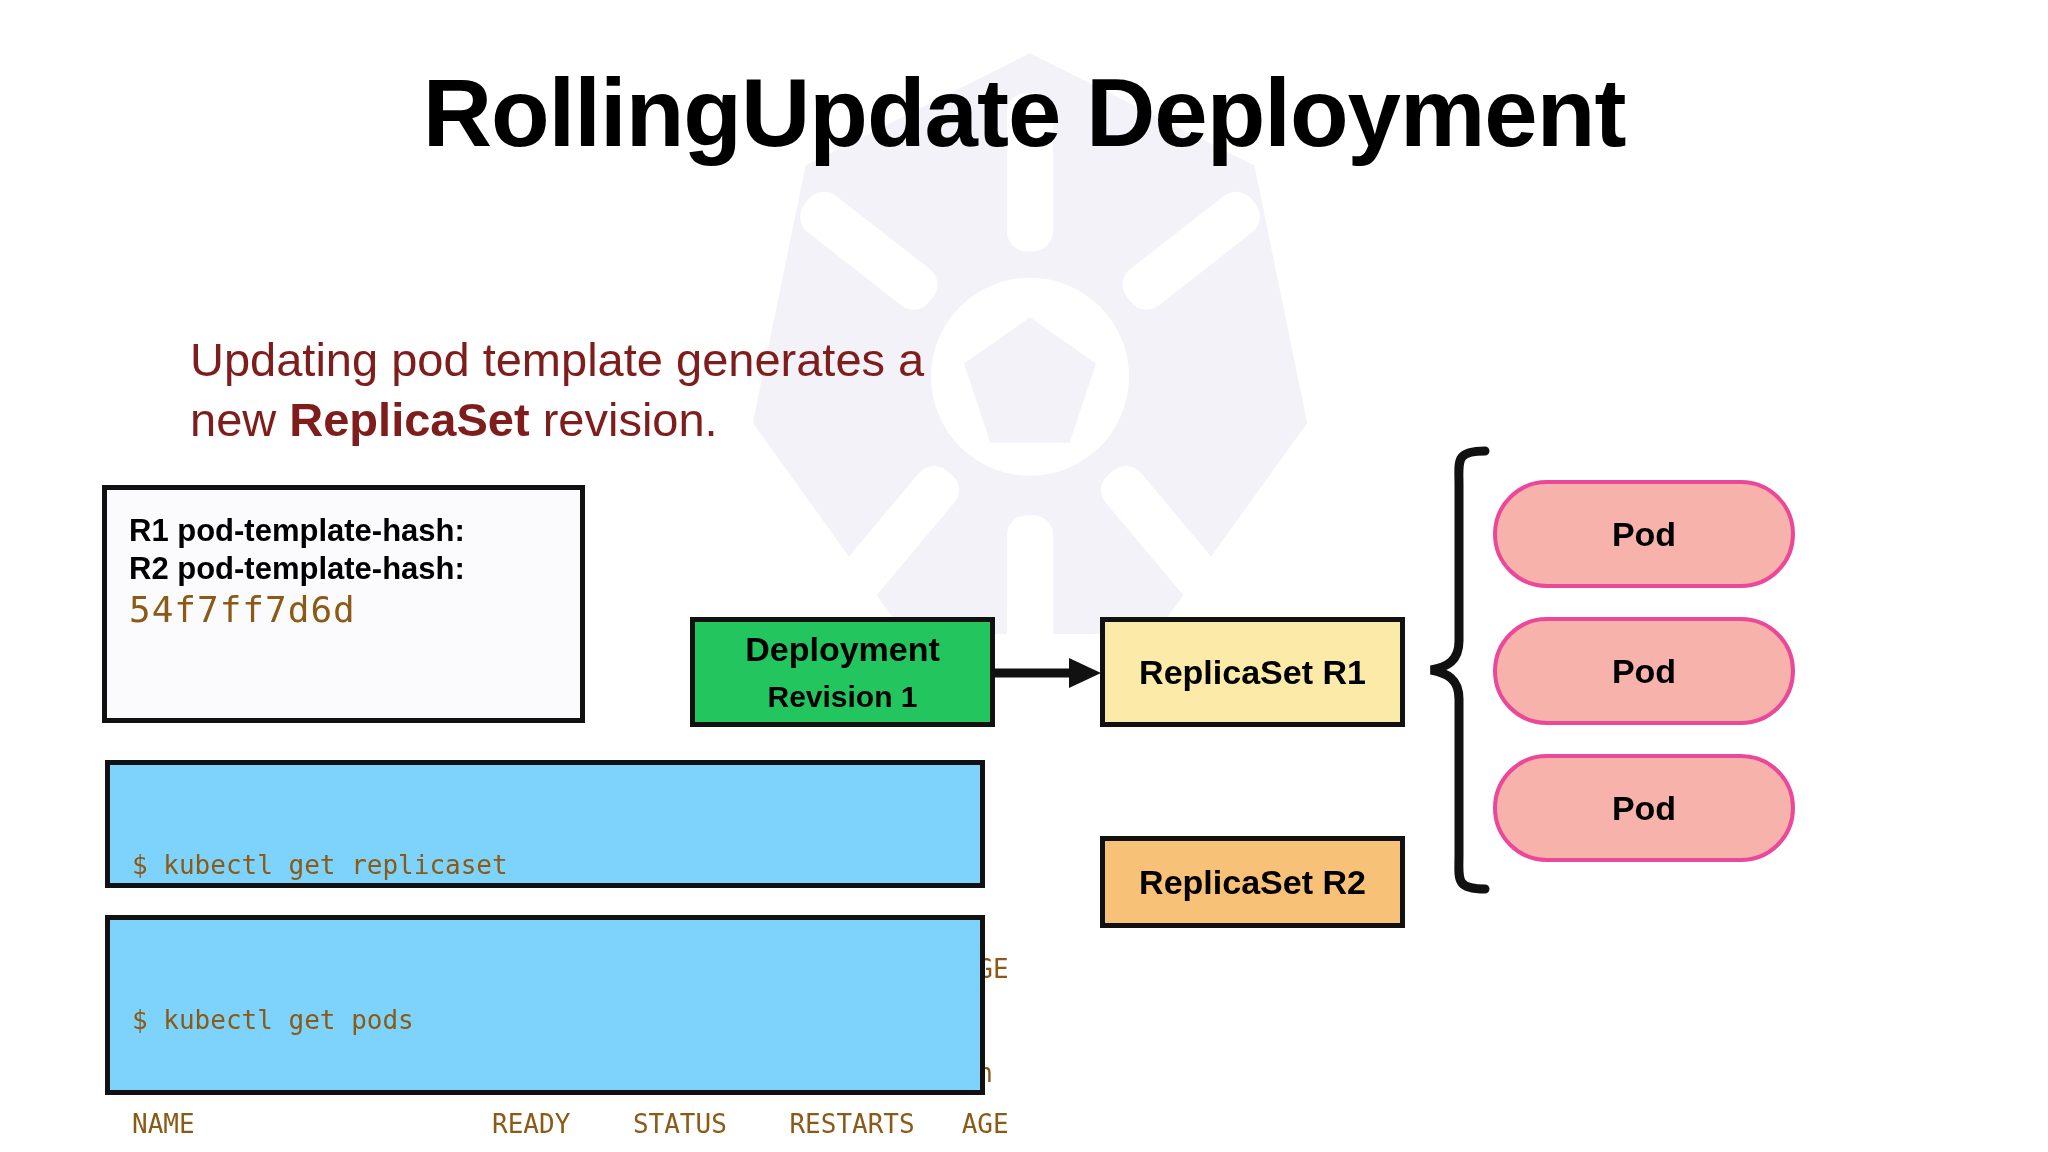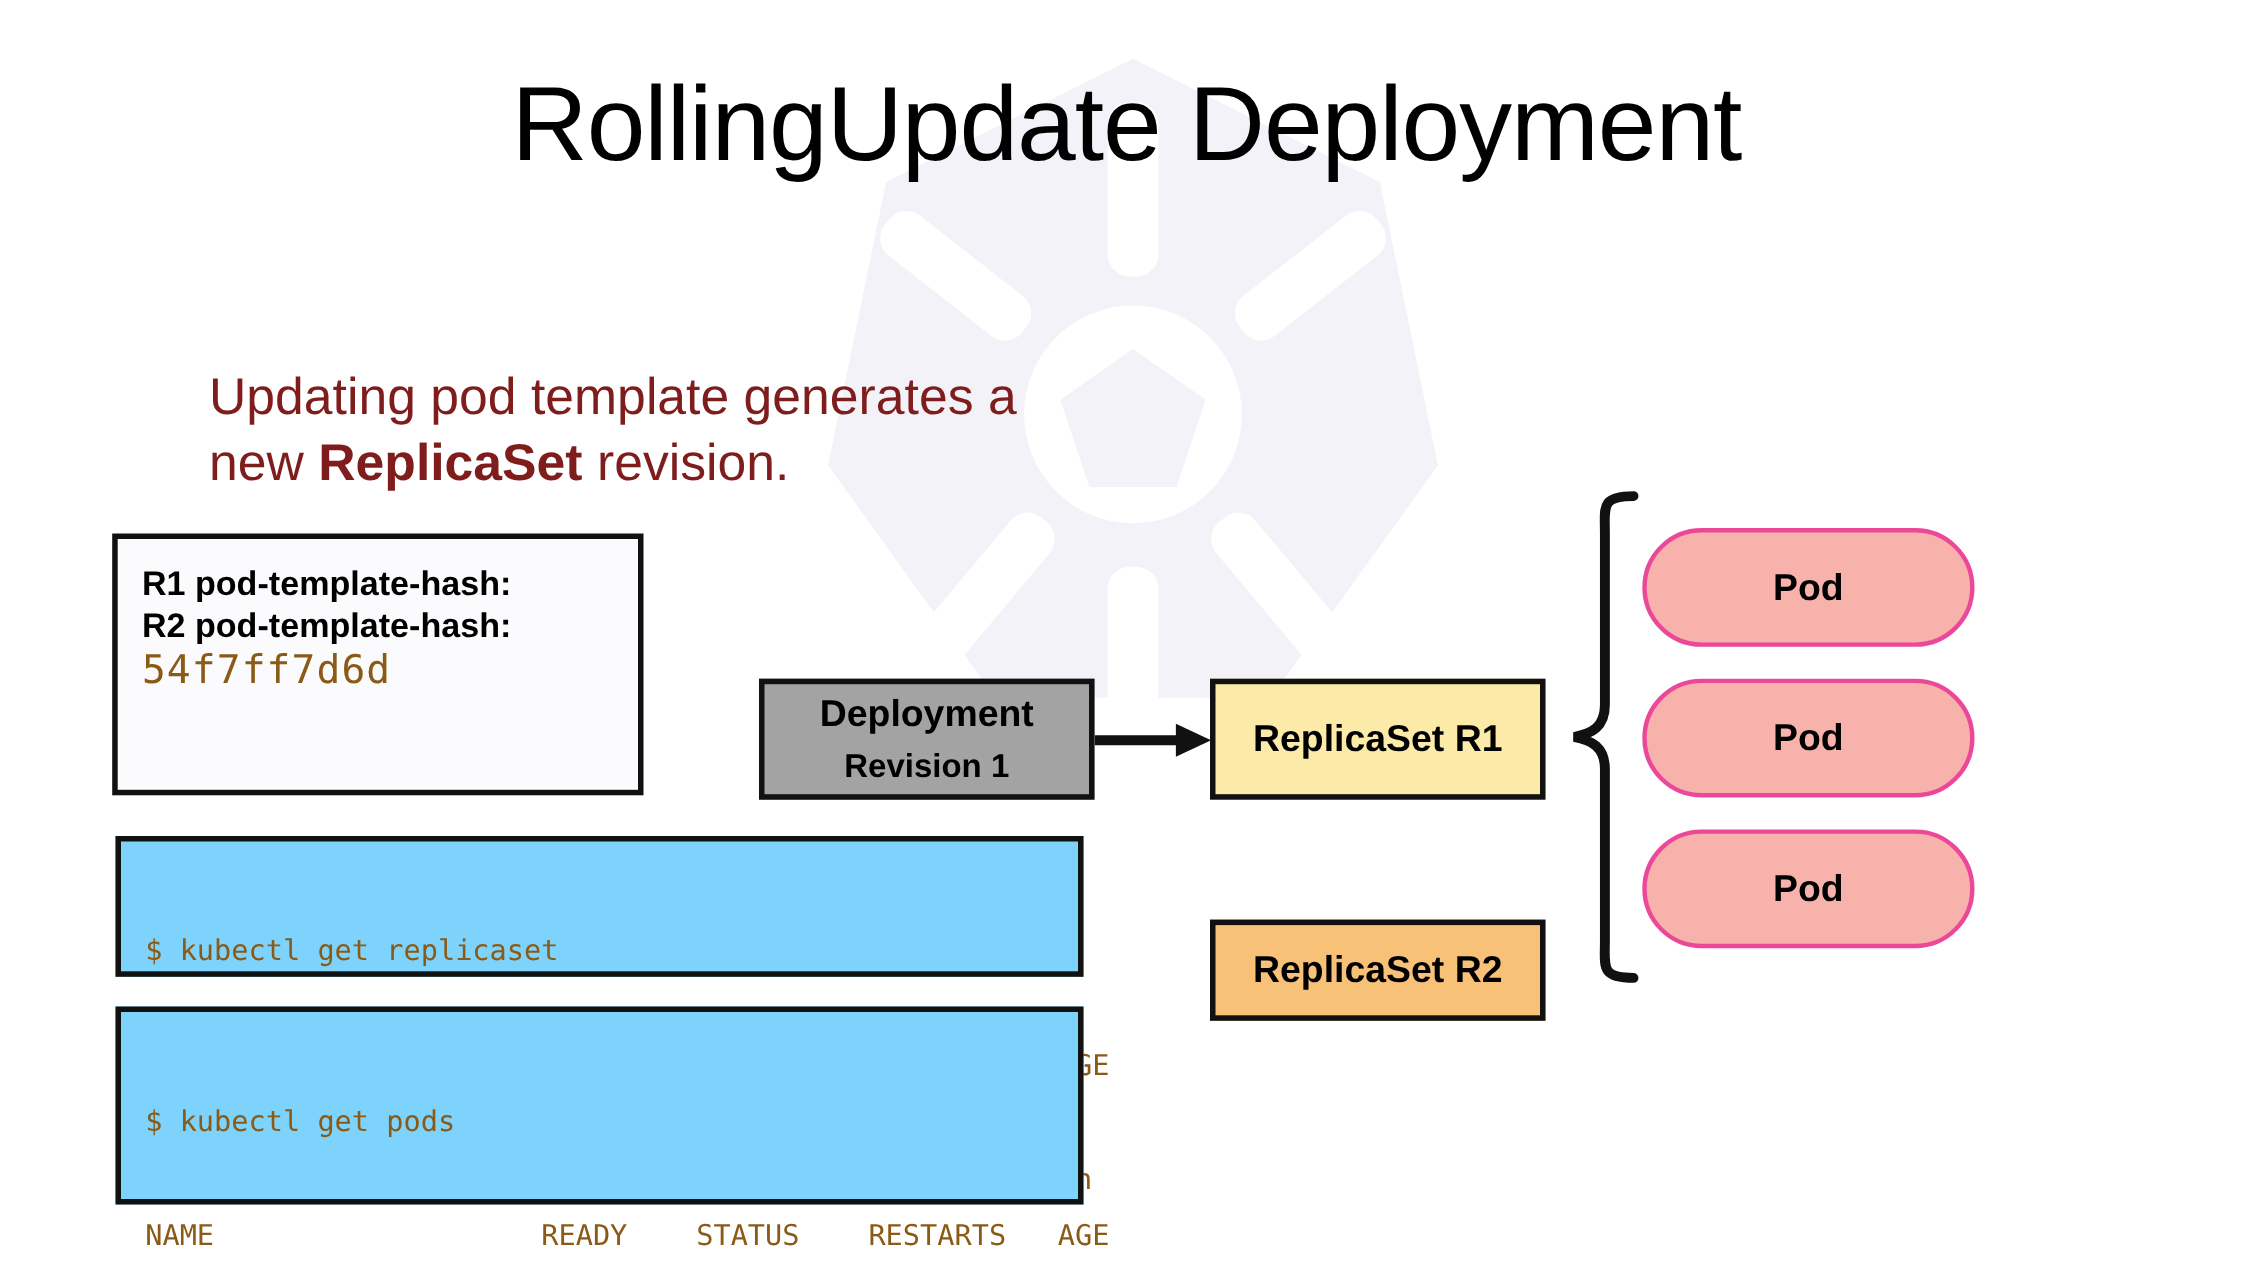--- a/index.html
+++ b/index.html
@@ -28,21 +28,21 @@
   }
 
   
   #title {
     position: absolute;
     left: 0;
     top: 58px;
     width: 2048px;
     text-align: center;
     font-size: 96px;
-    font-weight: normal;
+    font-weight: bold;
     color: #000000;
     letter-spacing: -1px;
     white-space: nowrap;
   }
 
   
   #lead {
     position: absolute;
     left: 190px;
     top: 330px;
@@ -102,21 +102,21 @@
     border: 5px solid #111111;
     box-sizing: border-box;
     display: flex;
     flex-direction: column;
     align-items: center;
     justify-content: center;
     color: #000000;
   }
   #deployment {
     left: 690px; top: 617px; width: 305px; height: 110px;
-    background: #a3a3a3;
+    background: #22c55e;
     gap: 12px;
   }
   #deployment .l1 { font-size: 34px; font-weight: bold; line-height: 1.12; }
   #deployment .l2 { font-size: 30px; font-weight: bold; line-height: 1.12; }
 
   #rs-r1 {
     left: 1100px; top: 617px; width: 305px; height: 110px;
     background: #fbeaa8;
     font-size: 34px; font-weight: bold;
   }

